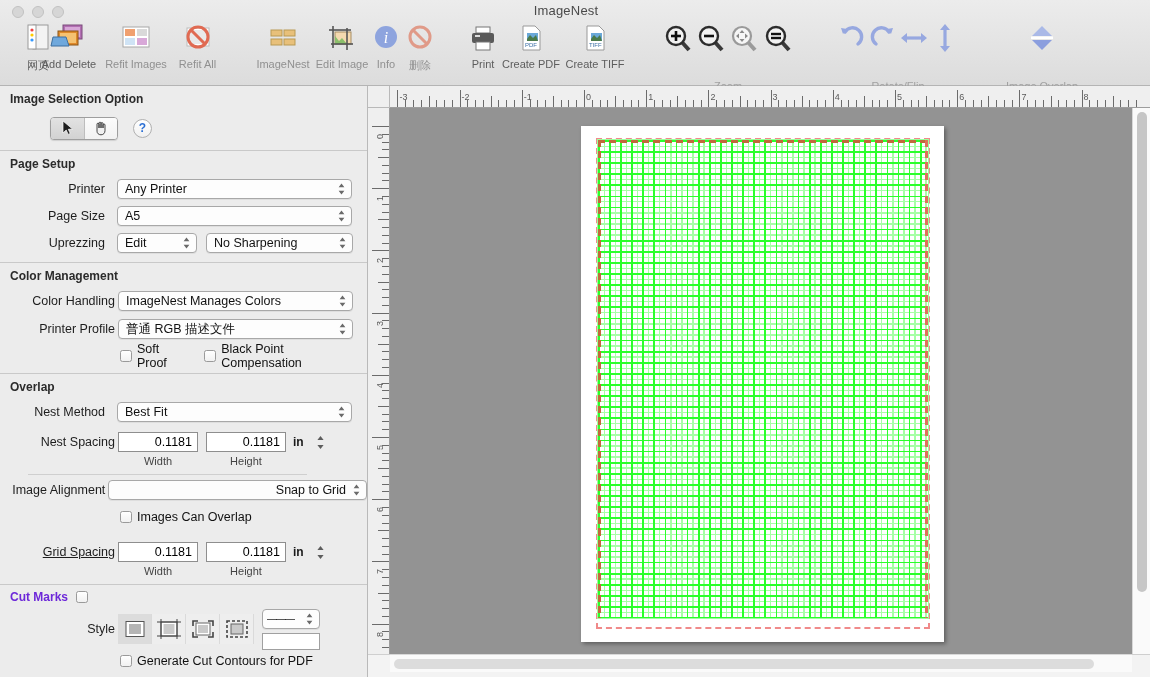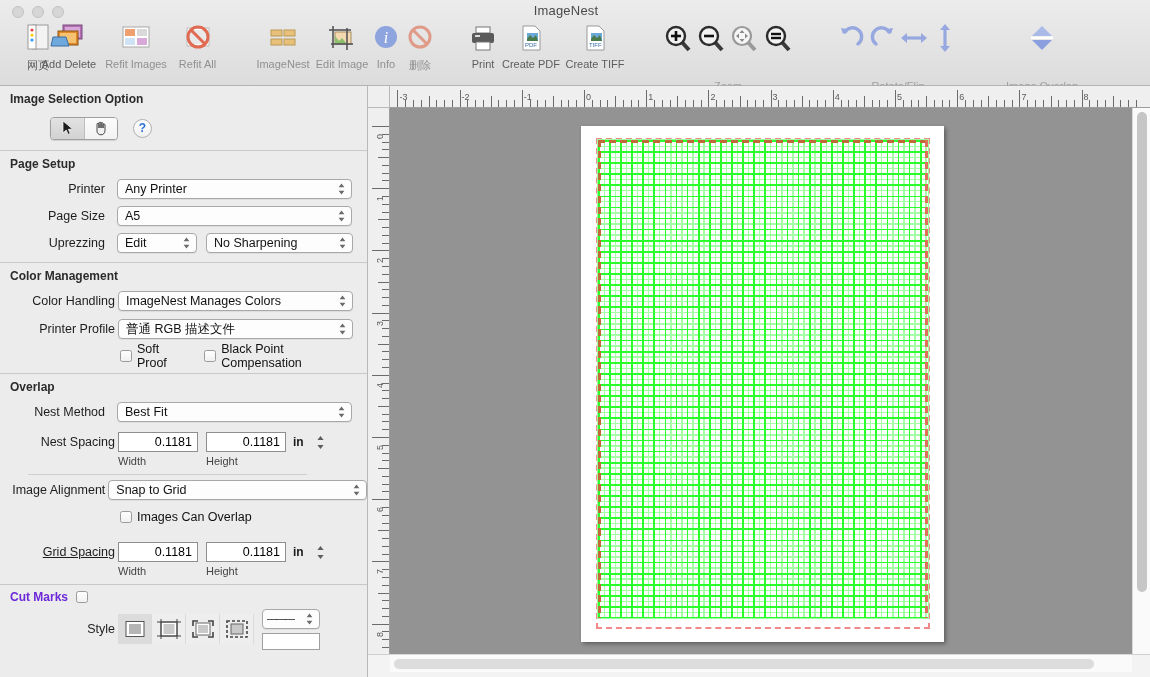--- a/index.html
+++ b/index.html
@@ -65,21 +65,21 @@
     position:absolute; right:5px; top:50%; transform:translateY(-50%);
     width:9px; height:14px;
   }
   .stepper{ width:11px; height:17px; }
 
   .field{
     height:20px; background:#fff; border:1px solid #8e8e8e;
     display:flex; align-items:center; justify-content:flex-end;
     padding-right:5px; font-size:12.5px; color:#000;
   }
-  .sublab{ font-size:11px; color:#444; text-align:left; }
+  .sublab{ font-size:11px; color:#444; text-align:center; }
 
   .cbox{
     width:12px; height:12px; border:1px solid #9a9a9a; border-radius:2.5px;
     background:linear-gradient(to bottom,#fff,#f1f1f1); display:inline-block;
     vertical-align:middle;
   }
   .cb-text{ font-size:12.5px; color:#111; margin-left:5px; }
 
   .seg{
     display:inline-flex; border:1px solid #9e9e9e; border-radius:4px;
@@ -536,21 +536,21 @@
     </div>
     <div class="row" style="height:15px;padding-left:118px;">
       <div class="sublab" style="width:80px;">Width</div>
       <div class="sublab" style="width:80px;margin-left:8px;">Height</div>
     </div>
 
     <div class="thin-sep" style="margin:6px 60px 0 28px;"></div>
 
     <div class="row" style="height:30px;">
       <div class="lab" style="width:105px;">Image Alignment</div>
-      <div class="popup" style="width:282px;margin-left:3px;">
+      <div class="popup" style="width:282px;margin-left:3px;justify-content:flex-end;">
         <span>Snap to Grid</span>
         <svg class="arrows" viewBox="0 0 9 14">
             <path d="M4.5 1.5 L7.4 5.3 H1.6z M4.5 12.5 L7.4 8.7 H1.6z" fill="#6a6a6a"></path>
           </svg>
       </div>
     </div>
 
     <div class="row" style="height:24px;padding-left:120px;">
       <span class="cbox"></span>
       <span class="cb-text">Images Can Overlap</span>
@@ -618,20 +618,24 @@
         <div class="popup" style="width:58px;padding:0 16px 0 4px;">
           <span style="font-size:10px;letter-spacing:-1px;color:#222;">———</span>
           <svg class="arrows" viewBox="0 0 9 14">
               <path d="M4.5 1.5 L7.4 5.3 H1.6z M4.5 12.5 L7.4 8.7 H1.6z" fill="#6a6a6a"></path>
             </svg>
         </div>
         <div style="width:58px;height:17px;background:#fff;border:1px solid #a0a0a0;"></div>
       </div>
     </div>
 
+    <div class="row" style="height:24px;padding-left:120px;">
+      <span class="cbox"></span>
+      <span class="cb-text">Generate Cut Contours for PDF</span>
+    </div>
 
   </div>
 
   <div class="ruler-corner"></div>
   <div class="hruler">
       <div class="rtick" style="left: 7.4px; top: 4px; width: 1px; height: 17px;"></div>
       <div class="rnum" style="left: 9.4px; top: 6px;">-3</div>
       <div class="rtick" style="left: 15.175px; top: 14px; width: 1px; height: 7px;"></div>
       <div class="rtick" style="left: 22.95px; top: 14px; width: 1px; height: 7px;"></div>
       <div class="rtick" style="left: 30.725px; top: 14px; width: 1px; height: 7px;"></div>

